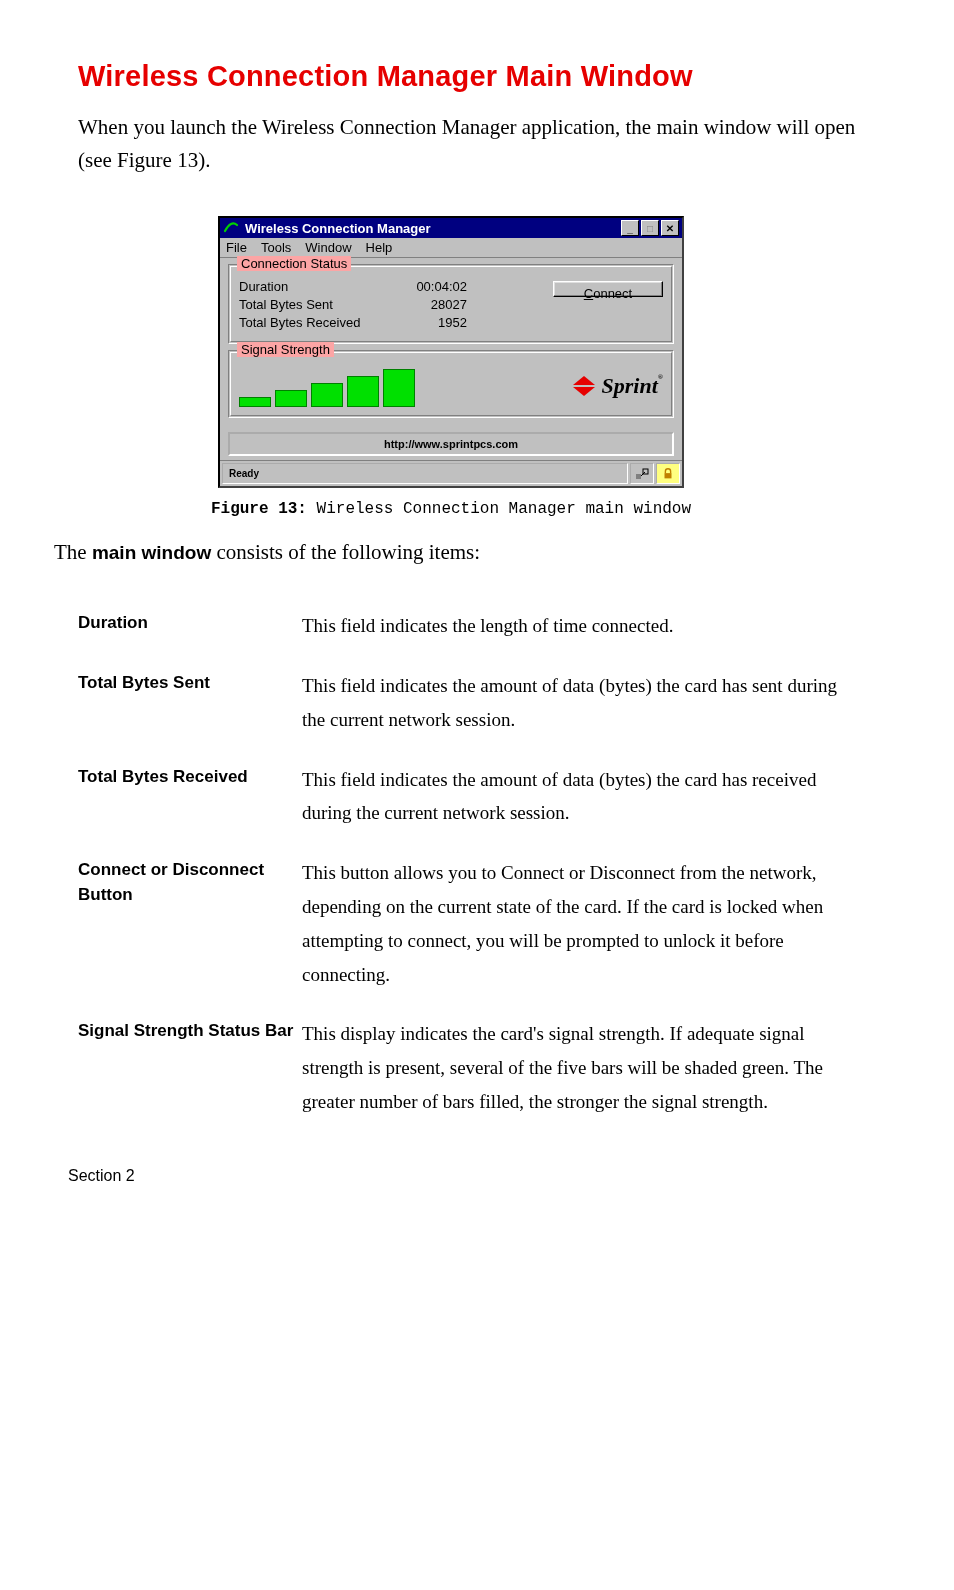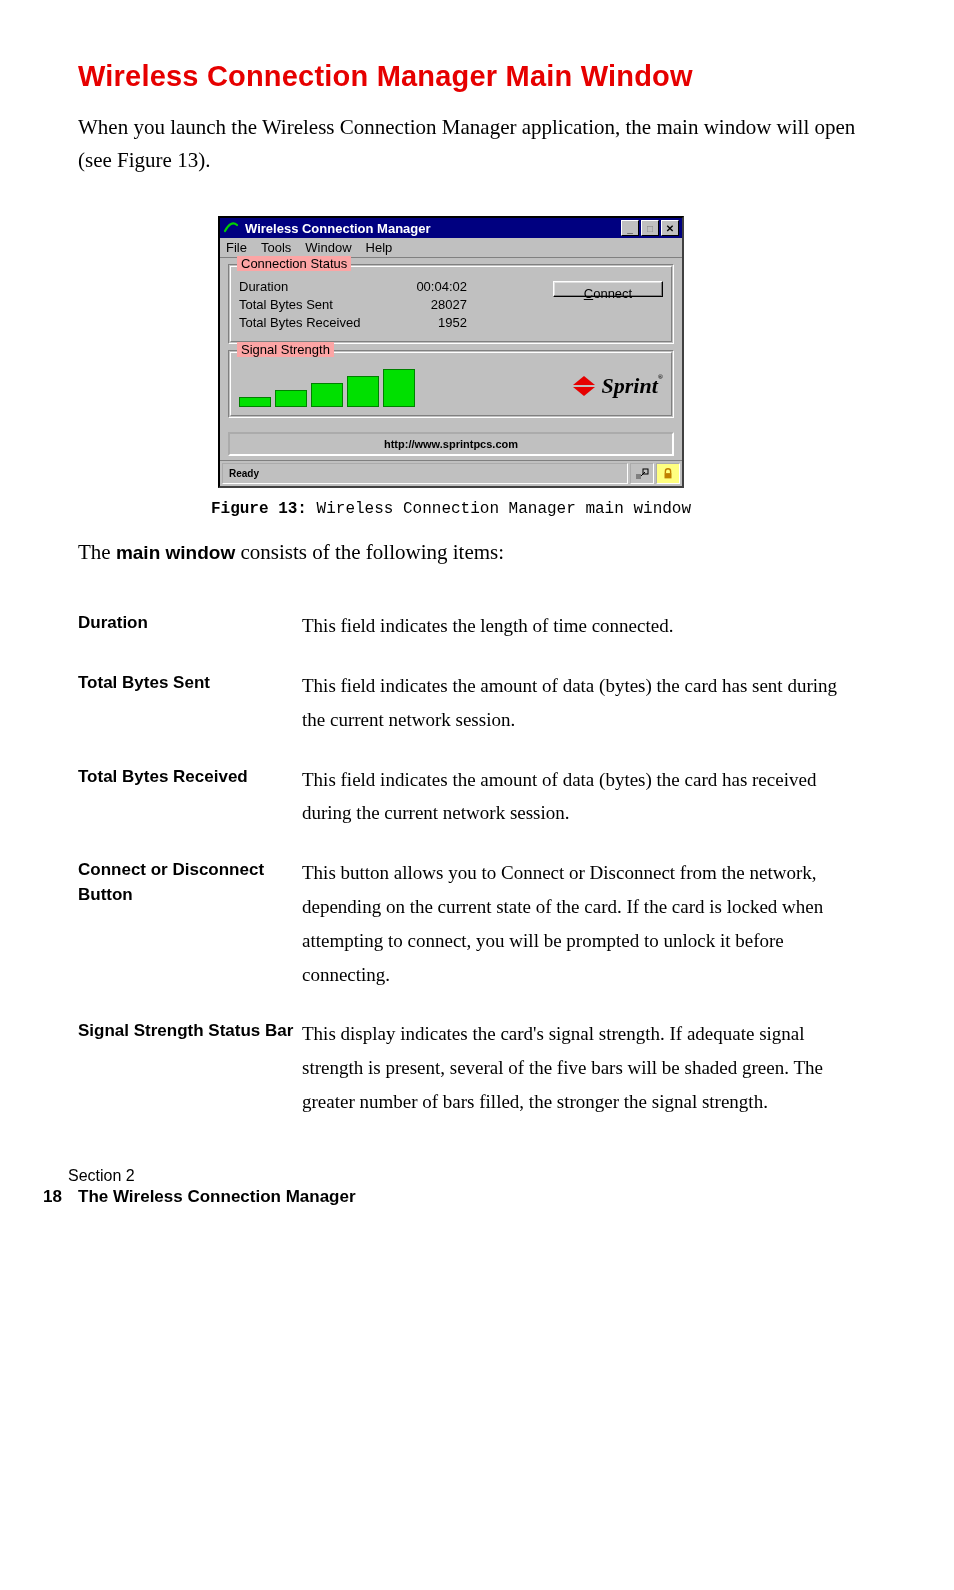--- a/index.html
+++ b/index.html
@@ -198,21 +198,21 @@
     font-size: 14px;
   }
   .caption {
     font-family: Liberation Mono, monospace;
     font-size: 16px;
     margin: 12px 0 17px 0;
   }
   .caption b { font-weight: 700; }
   .consists {
     font-size: 21px;
-    margin: 0 0 44px 40px;
+    margin: 0 0 44px 16px;
   }
   .consists b {
     font-family: Helvetica, Arial, sans-serif;
     font-weight: 700;
     font-size: 19px;
   }
   .defs {
     margin-left: 40px;
   }
   .defrow {
@@ -352,18 +352,14 @@
       <div class="dd">This button allows you to Connect or Disconnect from the network, depending on the current state of the card. If the card is locked when attempting to connect, you will be prompted to unlock it before connecting.</div>
     </div>
     <div class="defrow">
       <div class="dt">Signal Strength Status Bar</div>
       <div class="dd">This display indicates the card's signal strength. If adequate signal strength is present, several of the five bars will be shaded green. The greater number of bars filled, the stronger the signal strength.</div>
     </div>
   </div>
 
   <div class="footer">
     <div class="sec">Section 2</div>
-    <div class="pg">
-      <span class="pgnum">18</span>
-      <span>The Wireless Connection Manager</span>
-    </div>
   </div>
 </div>
 
 </body></html>

